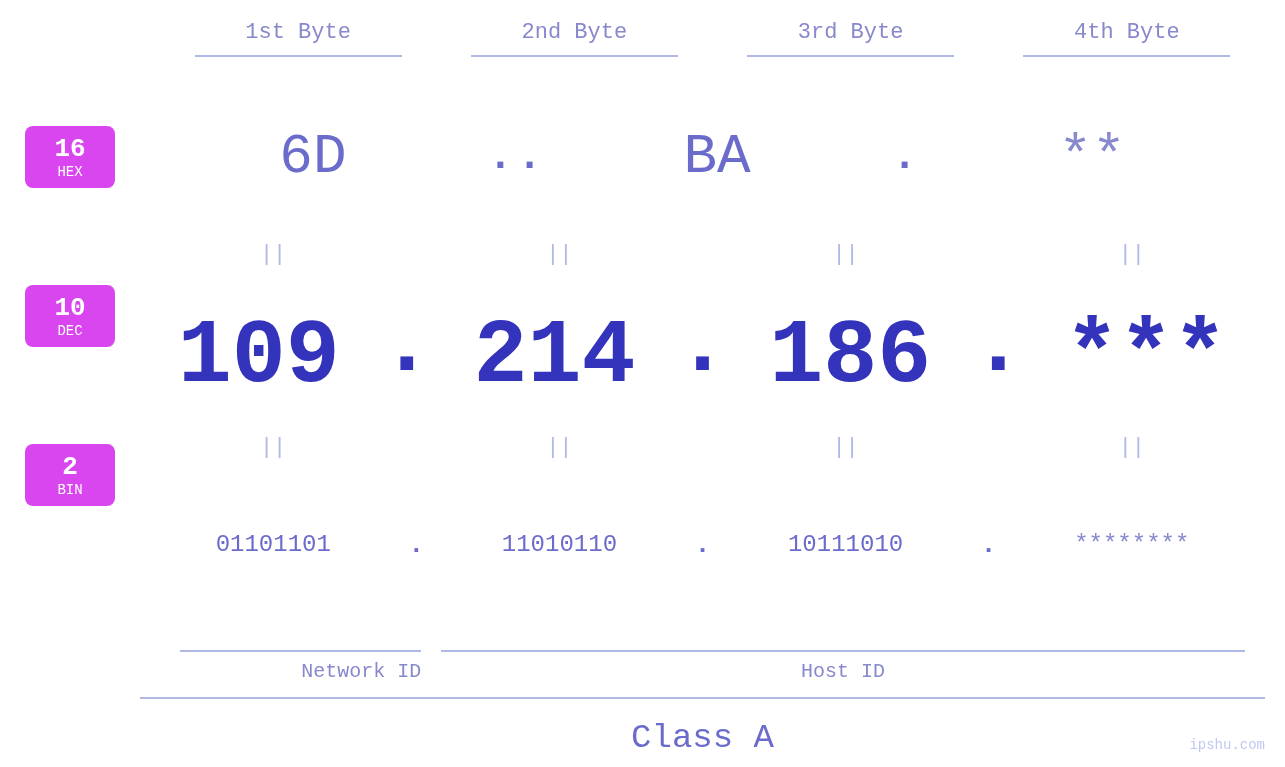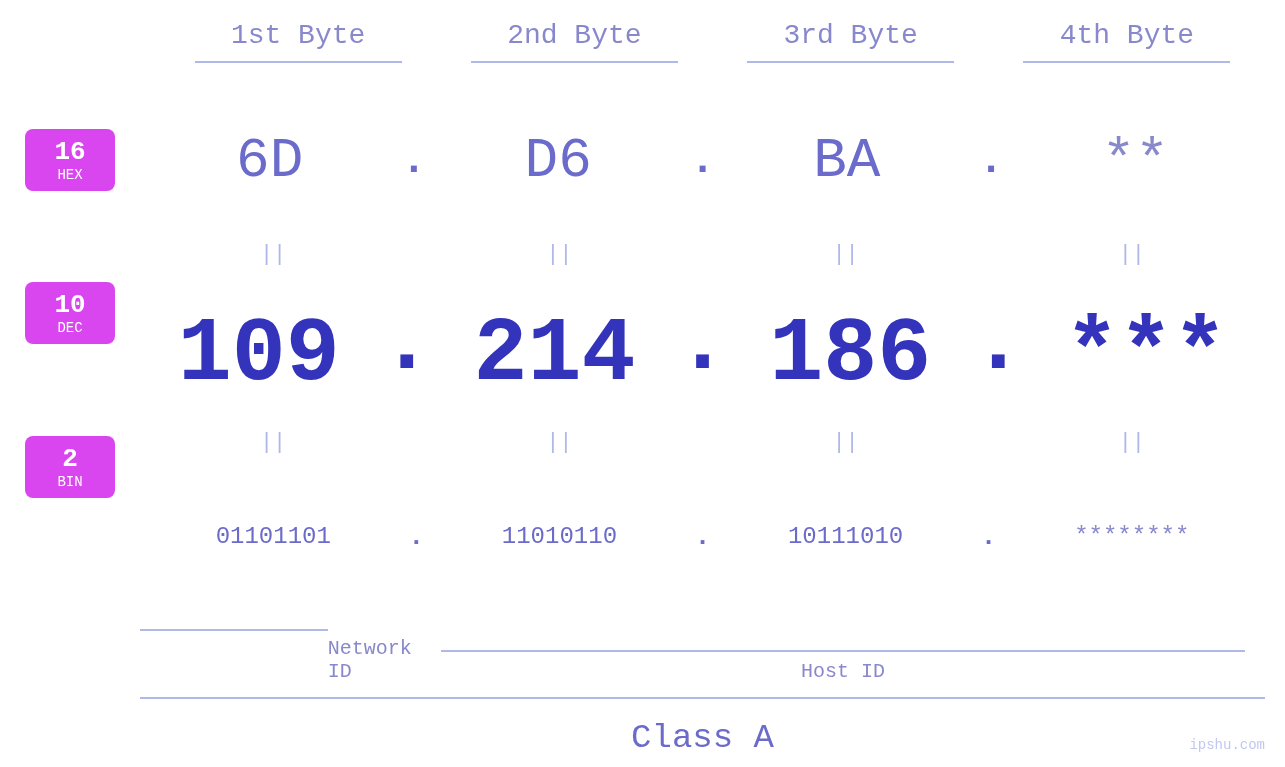--- a/index.html
+++ b/index.html
@@ -29,21 +29,21 @@
       width: 100%;
       padding-left: 160px;
       padding-right: 20px;
       margin-bottom: 10px;
     }
 
     .byte-header {
       flex: 1;
       text-align: center;
       color: #8888cc;
-      font-size: 28px;
+      font-size: 22px;
       font-family: 'Courier New', Courier, monospace;
     }
 
     
     .top-brackets {
       display: flex;
       justify-content: flex-end;
       width: 100%;
       padding-left: 160px;
       padding-right: 20px;
@@ -205,22 +205,22 @@
 
     .bottom-brackets-row {
       display: flex;
       align-items: flex-end;
       width: 100%;
     }
 
     .network-bracket-wrap {
       flex: 1; 
       display: flex;
-      flex-direction: row;
-      align-items: flex-start;
+      flex-direction: column;
+      align-items: flex-end;
     }
 
     .host-bracket-wrap {
       flex: 3; 
       display: flex;
       flex-direction: column;
       align-items: center;
       margin-top: 10px;
     }
 
@@ -316,21 +316,20 @@
         <span class="base-num">2</span>
         <span class="base-name">BIN</span>
       </div>
     </div>
 
     <div class="data-section">
 
       <div class="data-row hex-row">
         <div class="byte-value">6D</div>
         <span class="dot-sep">.</span>
-        <div class="byte-value">D6</div>
         <span class="dot-sep">.</span>
         <div class="byte-value">BA</div>
         <span class="dot-sep">.</span>
         <div class="byte-value masked">**</div>
       </div>
 
       <div class="equals-row">
         <div class="equals-cell">||</div>
         <div class="equals-sep-placeholder"></div>
         <div class="equals-cell">||</div>

